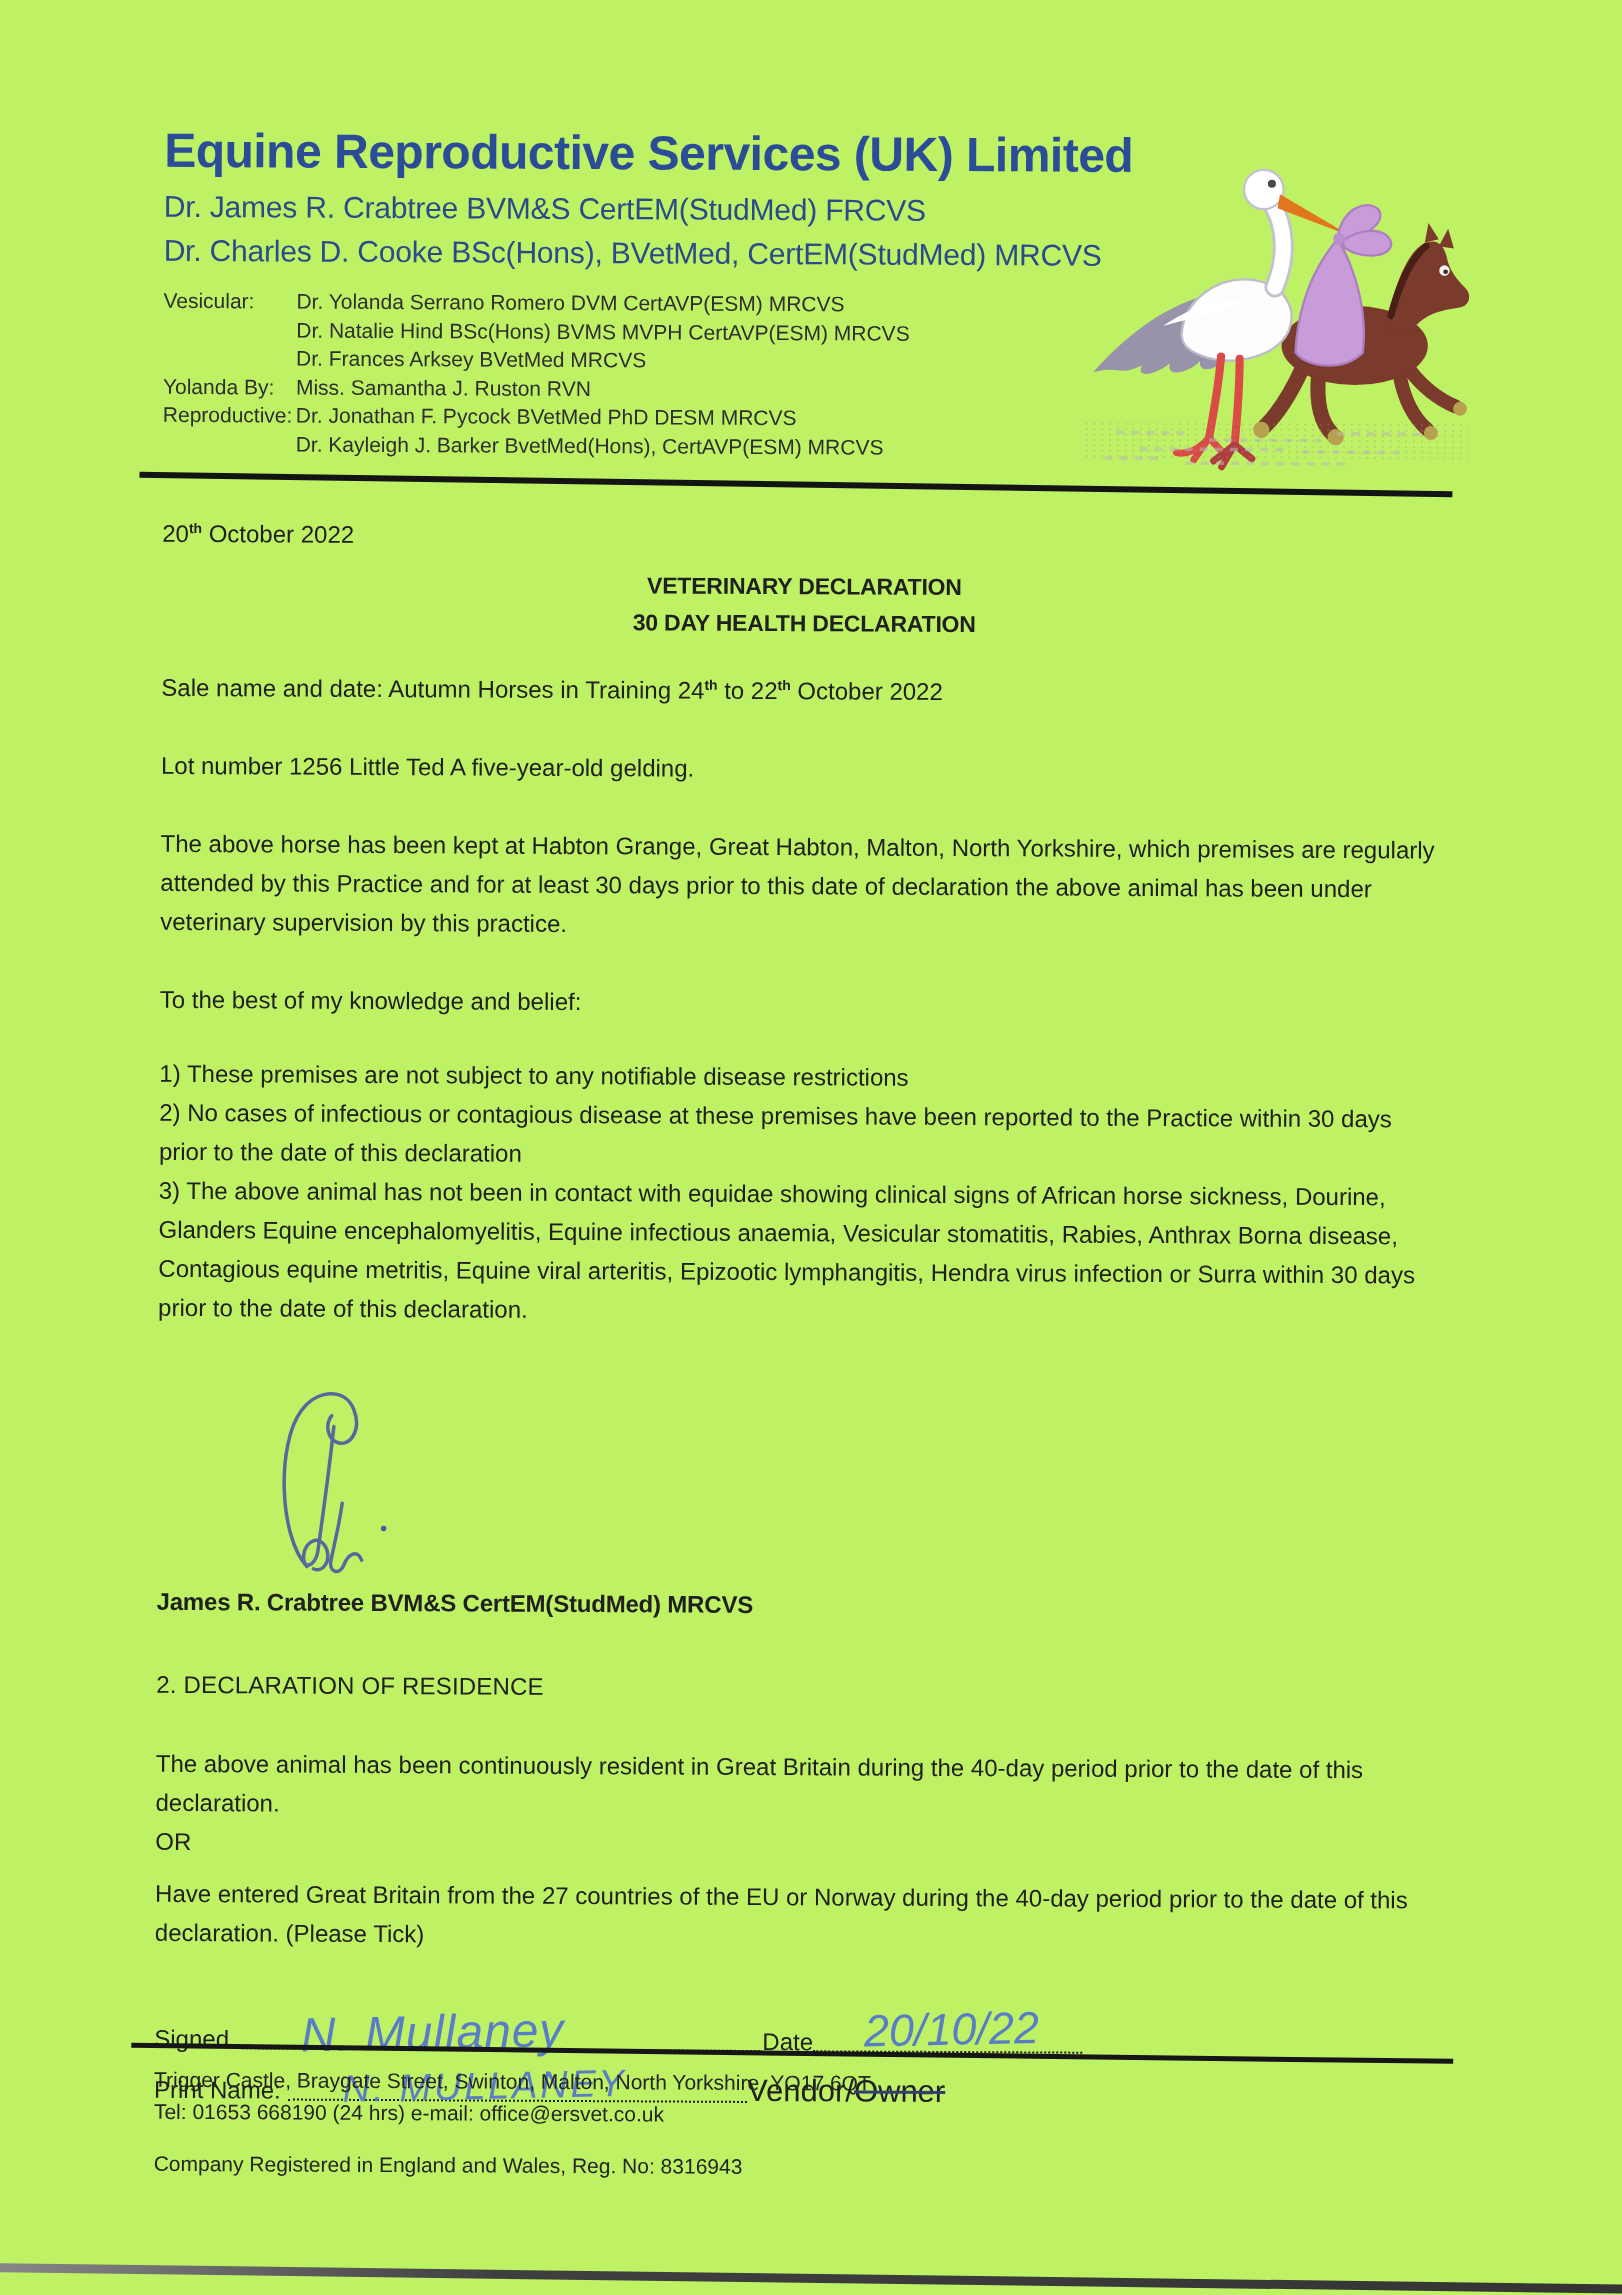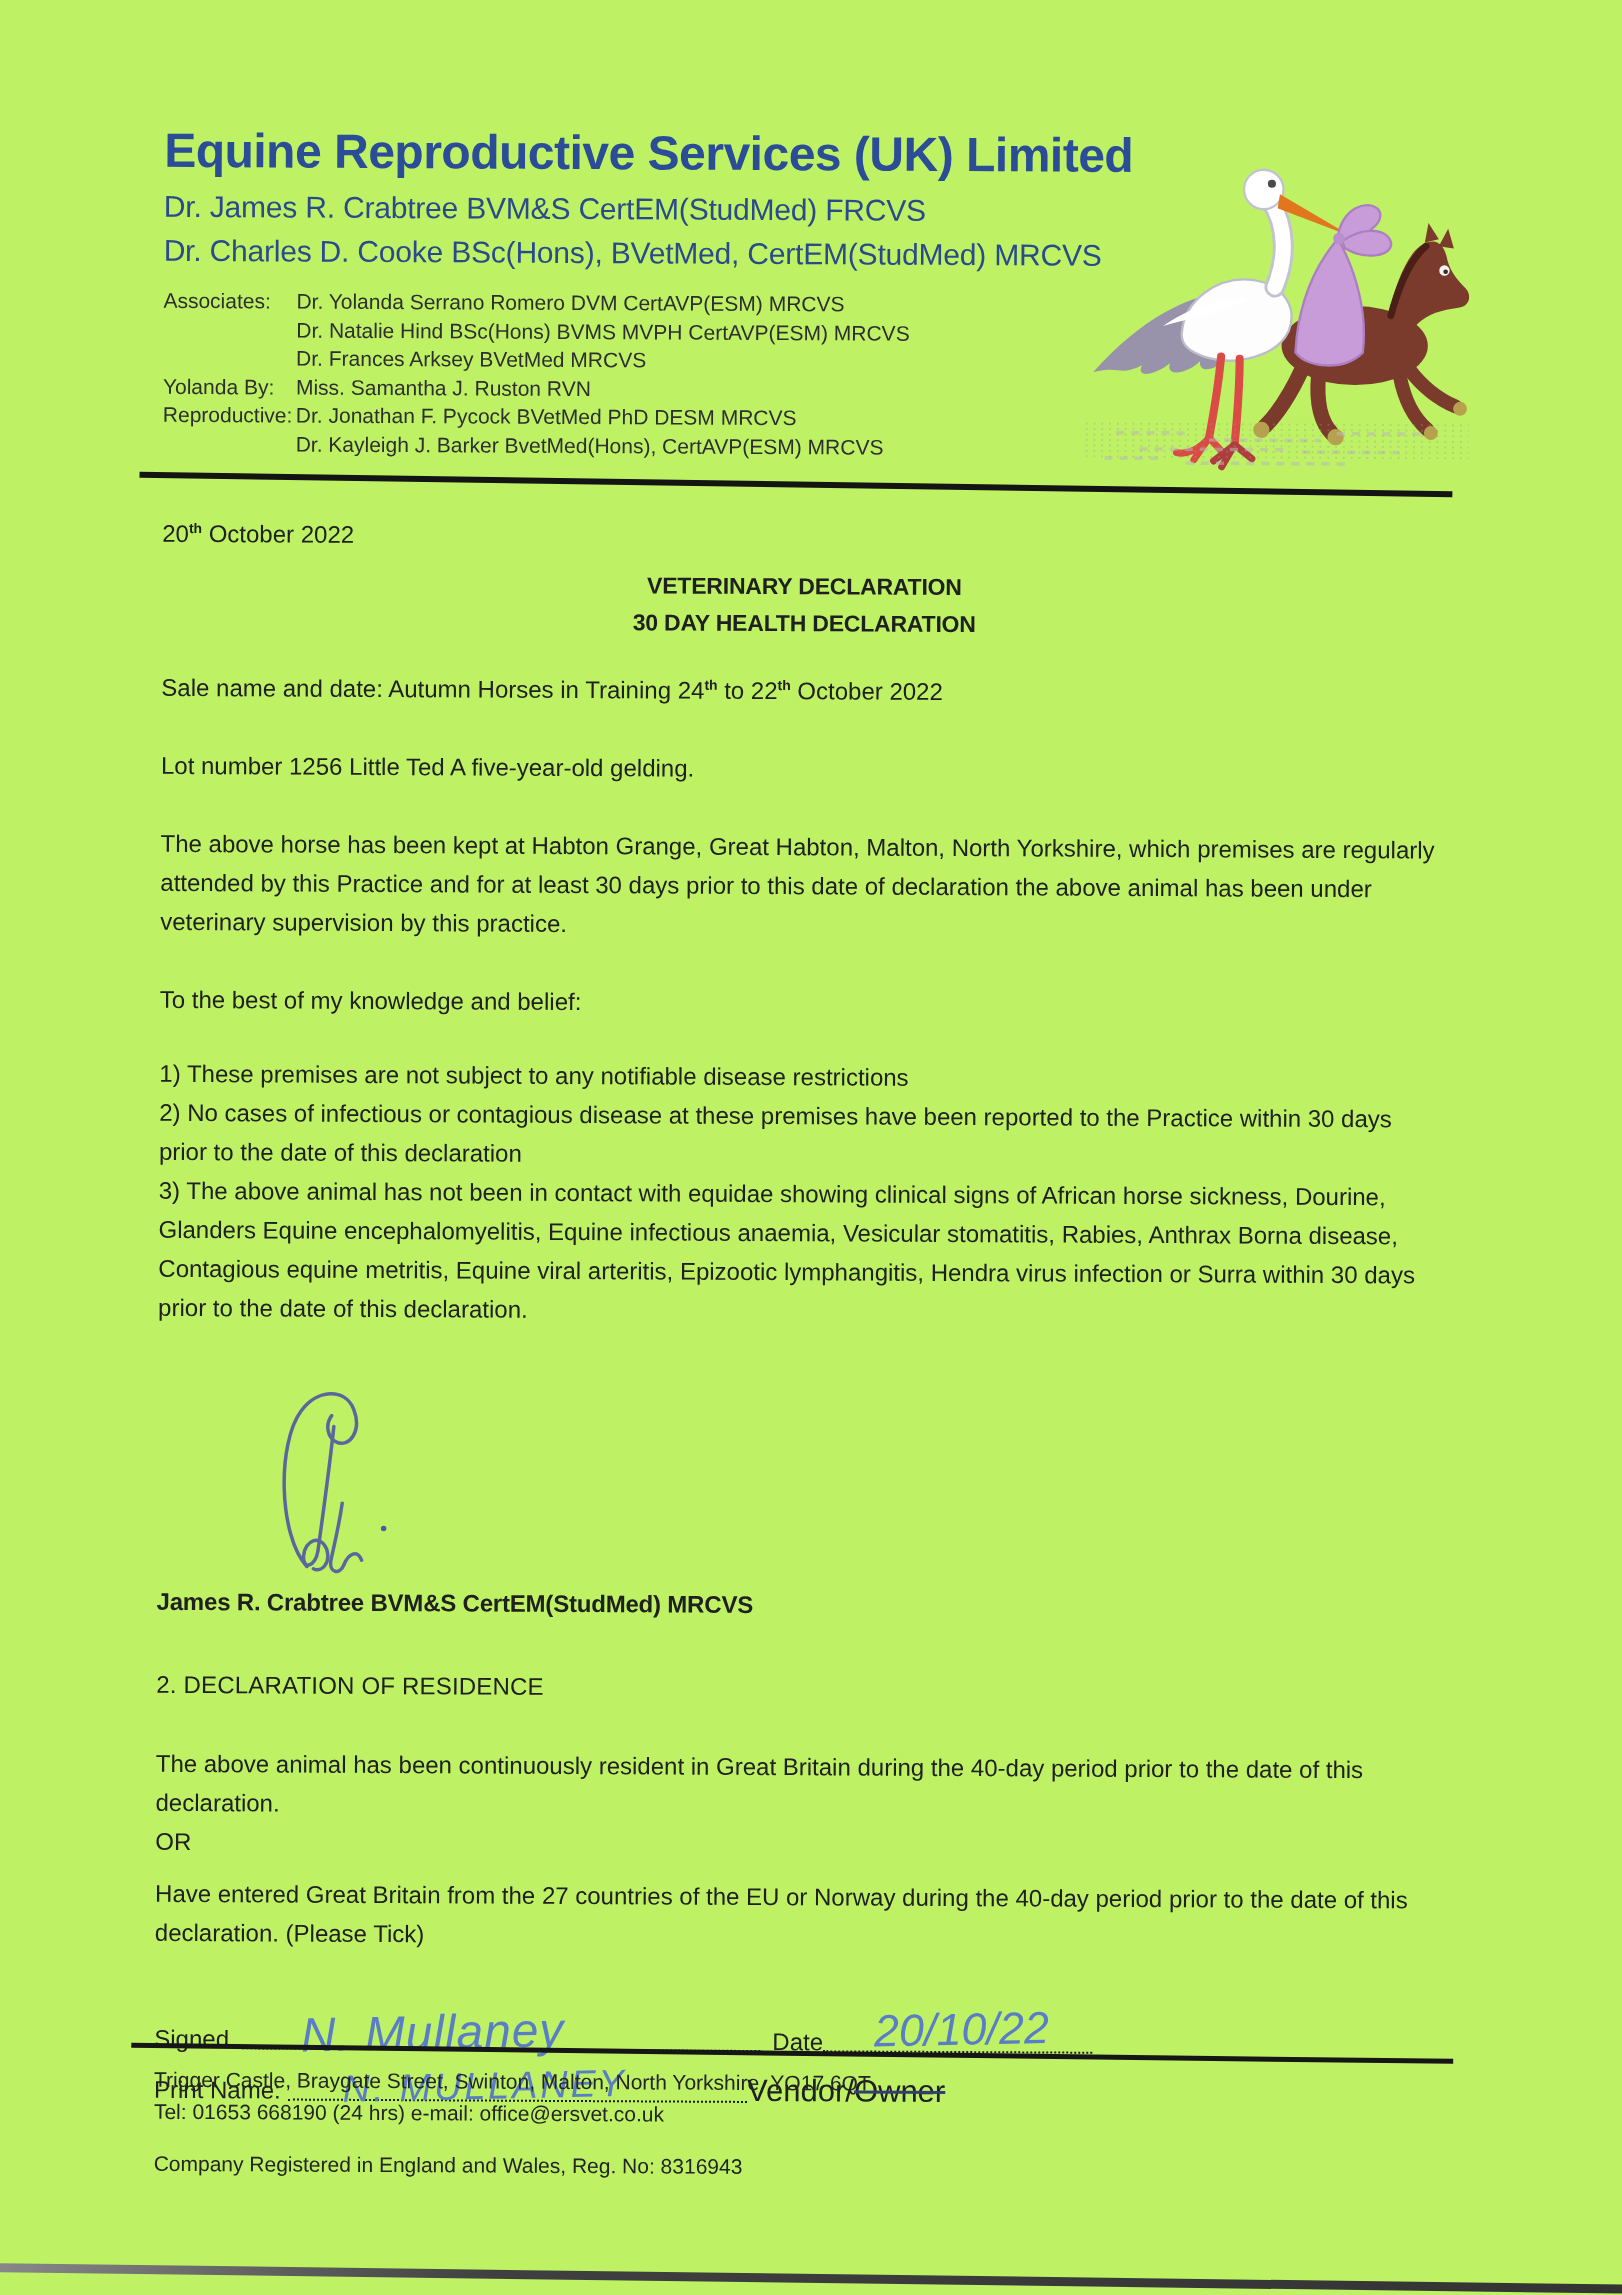--- a/index.html
+++ b/index.html
@@ -67,21 +67,21 @@
   .sign-row { margin-top: 67px !important; white-space: nowrap; }
   .sign-row.second { margin-top: 10px !important; }
   .dotline {
     position: relative; display: inline-block;
     height: 26px; vertical-align: -2.8px;
     border-bottom: 2.8px dotted #1c1c1c;
   }
   .dl-signed { width: 523px; margin-left: 8.3px; }
   .dl-date   { width: 269px; }
   .dl-print  { width: 459px; margin-left: 7.3px; }
-  .date-label { margin-left: 12px; }
+  .date-label { margin-left: 2px; }
   .hand {
     position: absolute; bottom: -6.4px; left: 64px;
     font-style: italic; color: #5a7ec5; white-space: nowrap;
     transform: rotate(-1.5deg); transform-origin: 0 100%;
   }
   .hw-sig   { font-size: 48px; letter-spacing: 0.9px; }
   .hw-print { font-size: 38px; letter-spacing: 2.8px; left: 55px; bottom: -9.2px; }
   .hw-date  { font-size: 45px; left: 51px; bottom: 0.9px; }
   .vendor { font-size: 31px; }
   .struck { text-decoration: line-through; text-decoration-thickness: 3.2px; text-decoration-color: #33406f; }
@@ -115,21 +115,21 @@
 <div class="page">
   <div class="tilt">
 
     <header class="letterhead">
       <h1 class="company-title">Equine Reproductive Services (UK) Limited</h1>
       <div class="doc-line">Dr. James R. Crabtree BVM&amp;S CertEM(StudMed) FRCVS</div>
       <div class="doc-line">Dr. Charles D. Cooke BSc(Hons), BVetMed, CertEM(StudMed) MRCVS</div>
 
       <div class="assoc-grid">
         <div class="assoc-row">
-          <span class="assoc-label">Associates:</span>
+          <span class="assoc-label">Vesicular:</span>
           <span class="assoc-value">Dr. Yolanda Serrano Romero DVM CertAVP(ESM) MRCVS</span>
         </div>
         <div class="assoc-row">
           <span class="assoc-label"></span>
           <span class="assoc-value">Dr. Natalie Hind BSc(Hons) BVMS MVPH CertAVP(ESM) MRCVS</span>
         </div>
         <div class="assoc-row">
           <span class="assoc-label"></span>
           <span class="assoc-value">Dr. Frances Arksey BVetMed MRCVS</span>
         </div>

